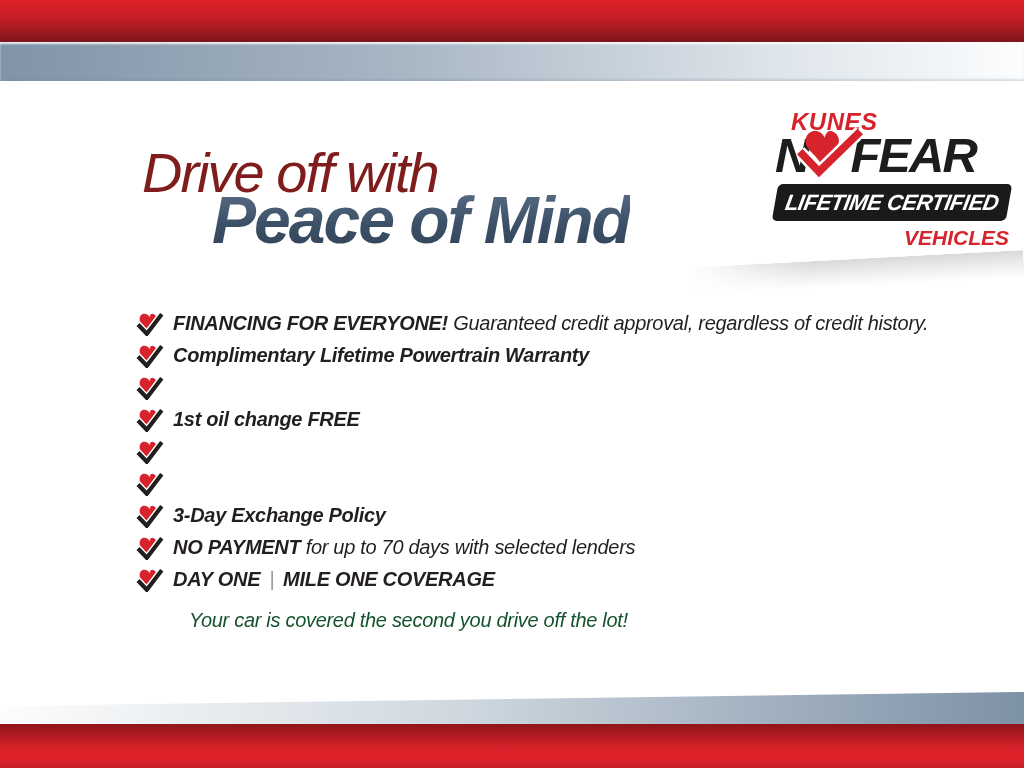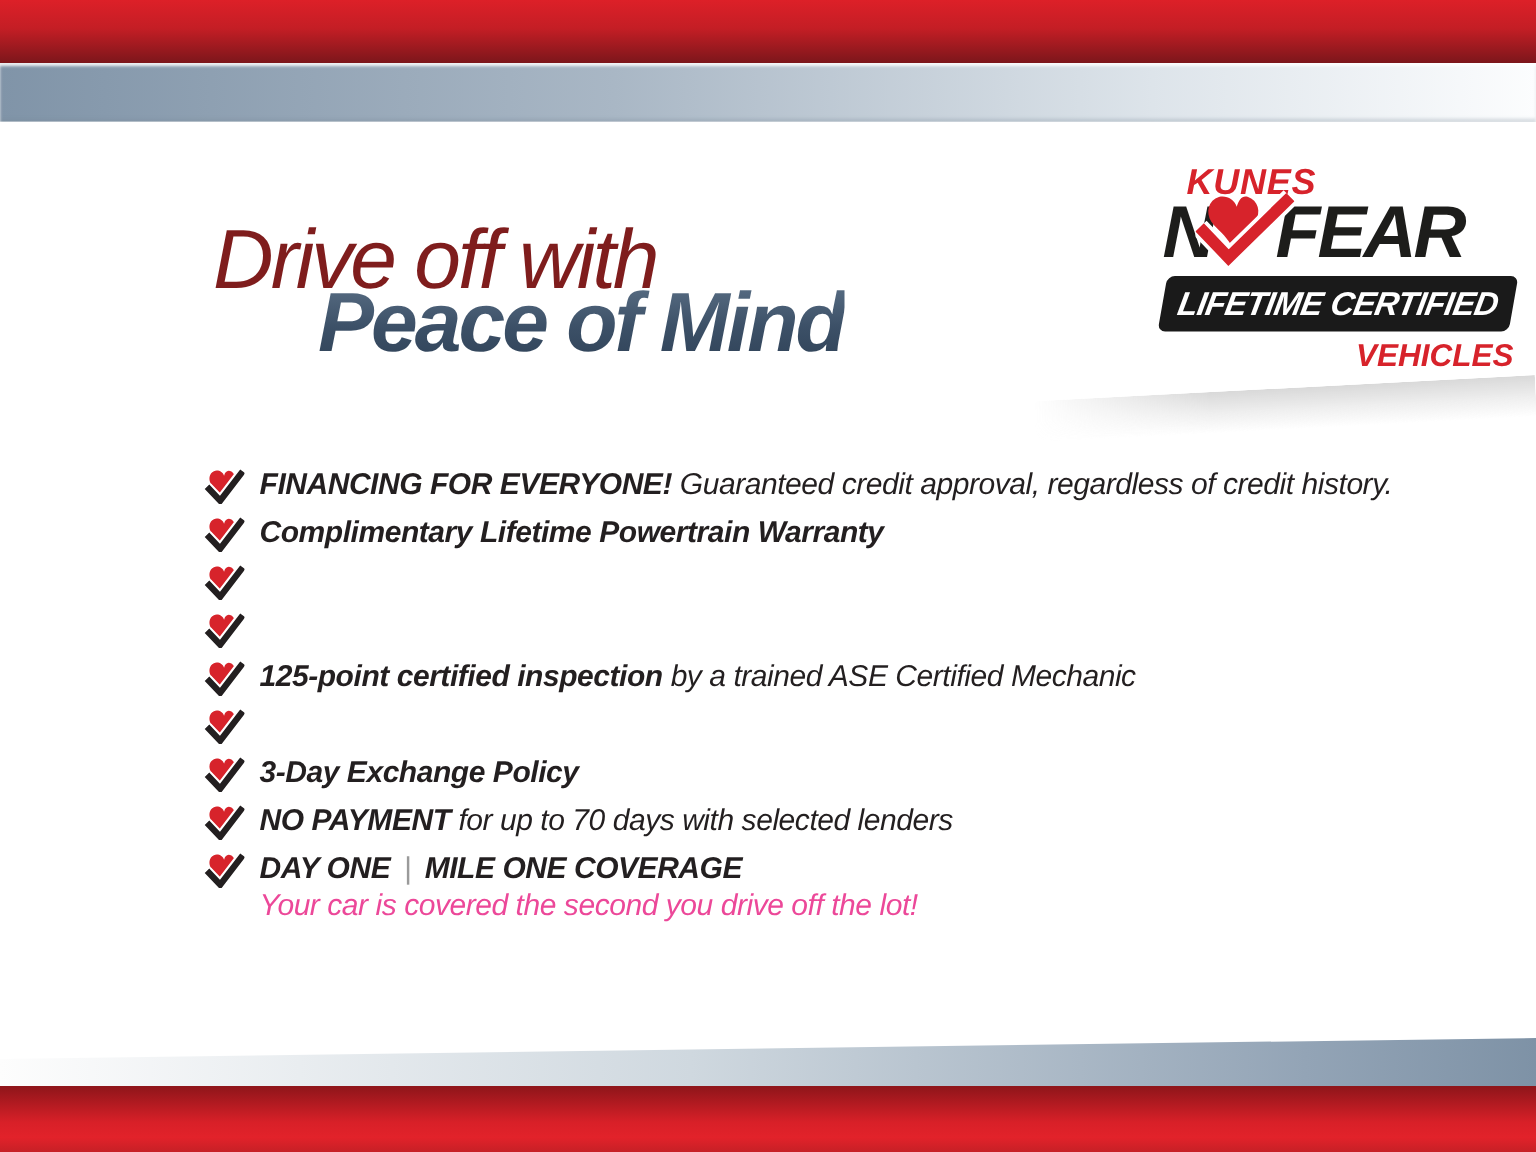--- a/index.html
+++ b/index.html
@@ -16,21 +16,21 @@
   
   .bottom-silver{position:absolute;left:0;top:686px;width:1024px;height:40px;
            clip-path:polygon(0 20px,100% 6px,100% 40px,0 40px);
            background:linear-gradient(to right,#fdfdfd 0%,#cfd8df 45%,#93a4b6 85%,#7e92a6 100%);}
   .bottom-red{position:absolute;left:0;top:724px;width:1024px;height:44px;
            background:linear-gradient(to bottom,#8e151a 0%,#d82028 55%,#e2222a 78%,#c62026 100%);}
 
   
   .h1{position:absolute;left:142px;top:142px;font-size:56px;font-style:italic;font-weight:400;
       letter-spacing:-2px;color:#7f1d1d;line-height:1.1;}
-  .h2{position:absolute;left:212px;top:184px;font-size:56px;font-style:italic;font-weight:700;
+  .h2{position:absolute;left:212px;top:184px;font-size:66px;font-style:italic;font-weight:700;
       letter-spacing:-2px;line-height:1.1;
       background:linear-gradient(to bottom,#5d7288 0%,#3c5067 55%,#2e4156 100%);
       -webkit-background-clip:text;background-clip:text;color:transparent;}
 
   
   .swoosh{position:absolute;right:0;top:250px;width:335px;height:30px;
       transform:rotate(-3deg);transform-origin:right center;opacity:.7;
       background:linear-gradient(to bottom,#c9c9c9 0%,#e6e6e6 45%,rgba(255,255,255,0) 92%);
       -webkit-mask-image:linear-gradient(to left,#000 65%,transparent 100%);
       mask-image:linear-gradient(to left,#000 65%,transparent 100%);}
@@ -52,21 +52,21 @@
 
   
   .list{position:absolute;left:136px;top:310px;width:810px;}
   .row{display:flex;align-items:flex-start;height:32px;column-gap:10px;}
   .row.tall{height:auto;}
   .hc{width:27px;height:24px;flex:0 0 27px;margin-top:2px;}
   .txt{margin:0;font-size:20px;font-style:italic;letter-spacing:-.3px;line-height:26px;
        white-space:nowrap;color:#231f20;}
   .txt b{font-weight:700;}
   .pipe{color:#9a9a9a;margin:0 9px;font-weight:400;}
-  .sub{margin:0;font-size:20px;font-style:italic;letter-spacing:-.3px;line-height:24px;color:#ec4899;}
+  .sub{margin:16px;font-size:20px;font-style:italic;letter-spacing:-.3px;line-height:24px;color:#14532d;}
   .chk-under{stroke:#ffffff;stroke-width:7;fill:none;}
   .chk{stroke-width:4.2;fill:none;}
   .lchk-under{stroke:#ffffff;stroke-width:14;fill:none;}
   .lchk{stroke-width:8.5;fill:none;}
 </style>
 </head>
 <body>
 
 <div class="frame">
 
@@ -122,29 +122,29 @@
         <polyline class="chk" points="2,12.5 10.8,21.8 25.8,2.2" stroke="#231f20"></polyline>
       </svg>
     </div>
 
     <div class="row">
       <svg class="hc" viewBox="0 0 27 24">
         <path d="M13.4,5.2 C12.6,2.4 9.2,0.9 6.6,2.1 C3.4,3.6 2.6,7.8 5.1,11.2 C6.9,13.6 9.9,16.4 11.5,20.6 C13.4,16.9 16.4,13.9 18.4,11.8 C21.4,8.7 21.2,4.3 18.3,2.4 C15.8,0.8 13.9,2.6 13.4,5.2 Z" fill="#d7232b"></path>
         <polyline class="chk-under" points="2,12.5 10.8,21.8 25.8,2.2"></polyline>
         <polyline class="chk" points="2,12.5 10.8,21.8 25.8,2.2" stroke="#231f20"></polyline>
       </svg>
+      <p class="txt"><b>1st oil change FREE</b><span></span></p>
     </div>
 
     <div class="row">
       <svg class="hc" viewBox="0 0 27 24">
         <path d="M13.4,5.2 C12.6,2.4 9.2,0.9 6.6,2.1 C3.4,3.6 2.6,7.8 5.1,11.2 C6.9,13.6 9.9,16.4 11.5,20.6 C13.4,16.9 16.4,13.9 18.4,11.8 C21.4,8.7 21.2,4.3 18.3,2.4 C15.8,0.8 13.9,2.6 13.4,5.2 Z" fill="#d7232b"></path>
         <polyline class="chk-under" points="2,12.5 10.8,21.8 25.8,2.2"></polyline>
         <polyline class="chk" points="2,12.5 10.8,21.8 25.8,2.2" stroke="#231f20"></polyline>
       </svg>
-      <p class="txt"><b>125-point certified inspection</b><span> by a trained ASE Certified Mechanic</span></p>
     </div>
 
     <div class="row">
       <svg class="hc" viewBox="0 0 27 24">
         <path d="M13.4,5.2 C12.6,2.4 9.2,0.9 6.6,2.1 C3.4,3.6 2.6,7.8 5.1,11.2 C6.9,13.6 9.9,16.4 11.5,20.6 C13.4,16.9 16.4,13.9 18.4,11.8 C21.4,8.7 21.2,4.3 18.3,2.4 C15.8,0.8 13.9,2.6 13.4,5.2 Z" fill="#d7232b"></path>
         <polyline class="chk-under" points="2,12.5 10.8,21.8 25.8,2.2"></polyline>
         <polyline class="chk" points="2,12.5 10.8,21.8 25.8,2.2" stroke="#231f20"></polyline>
       </svg>
     </div>
 

